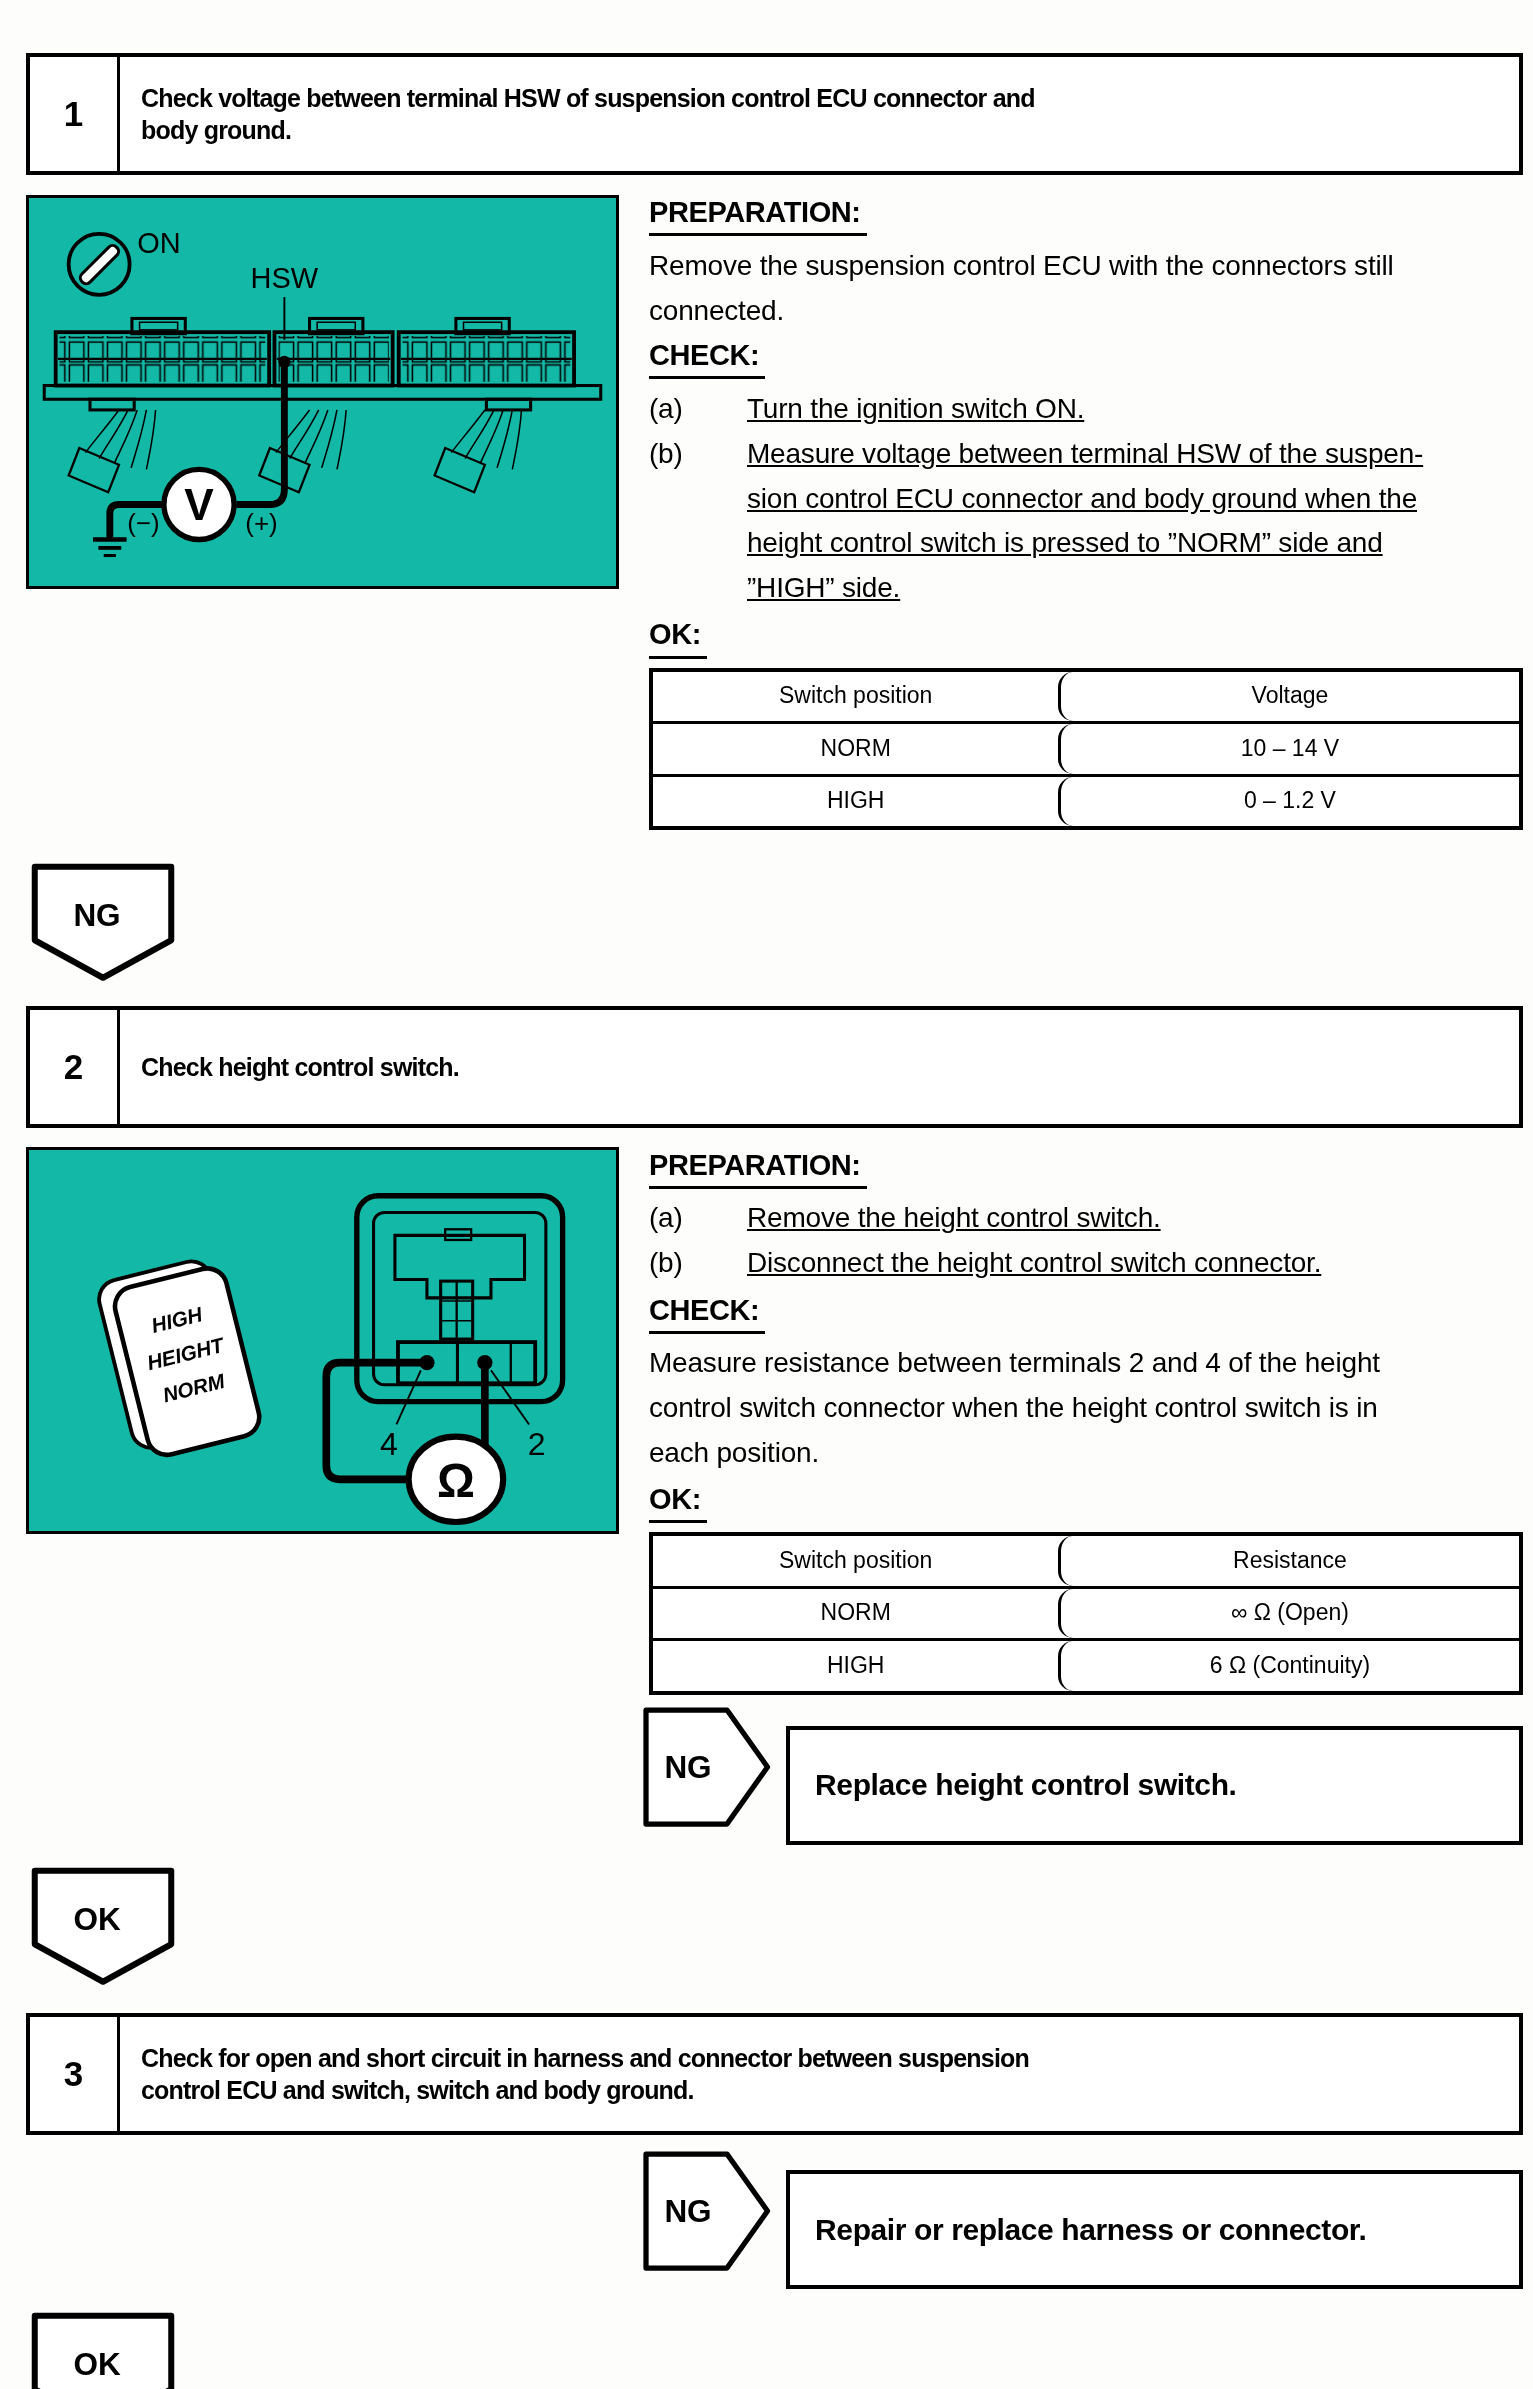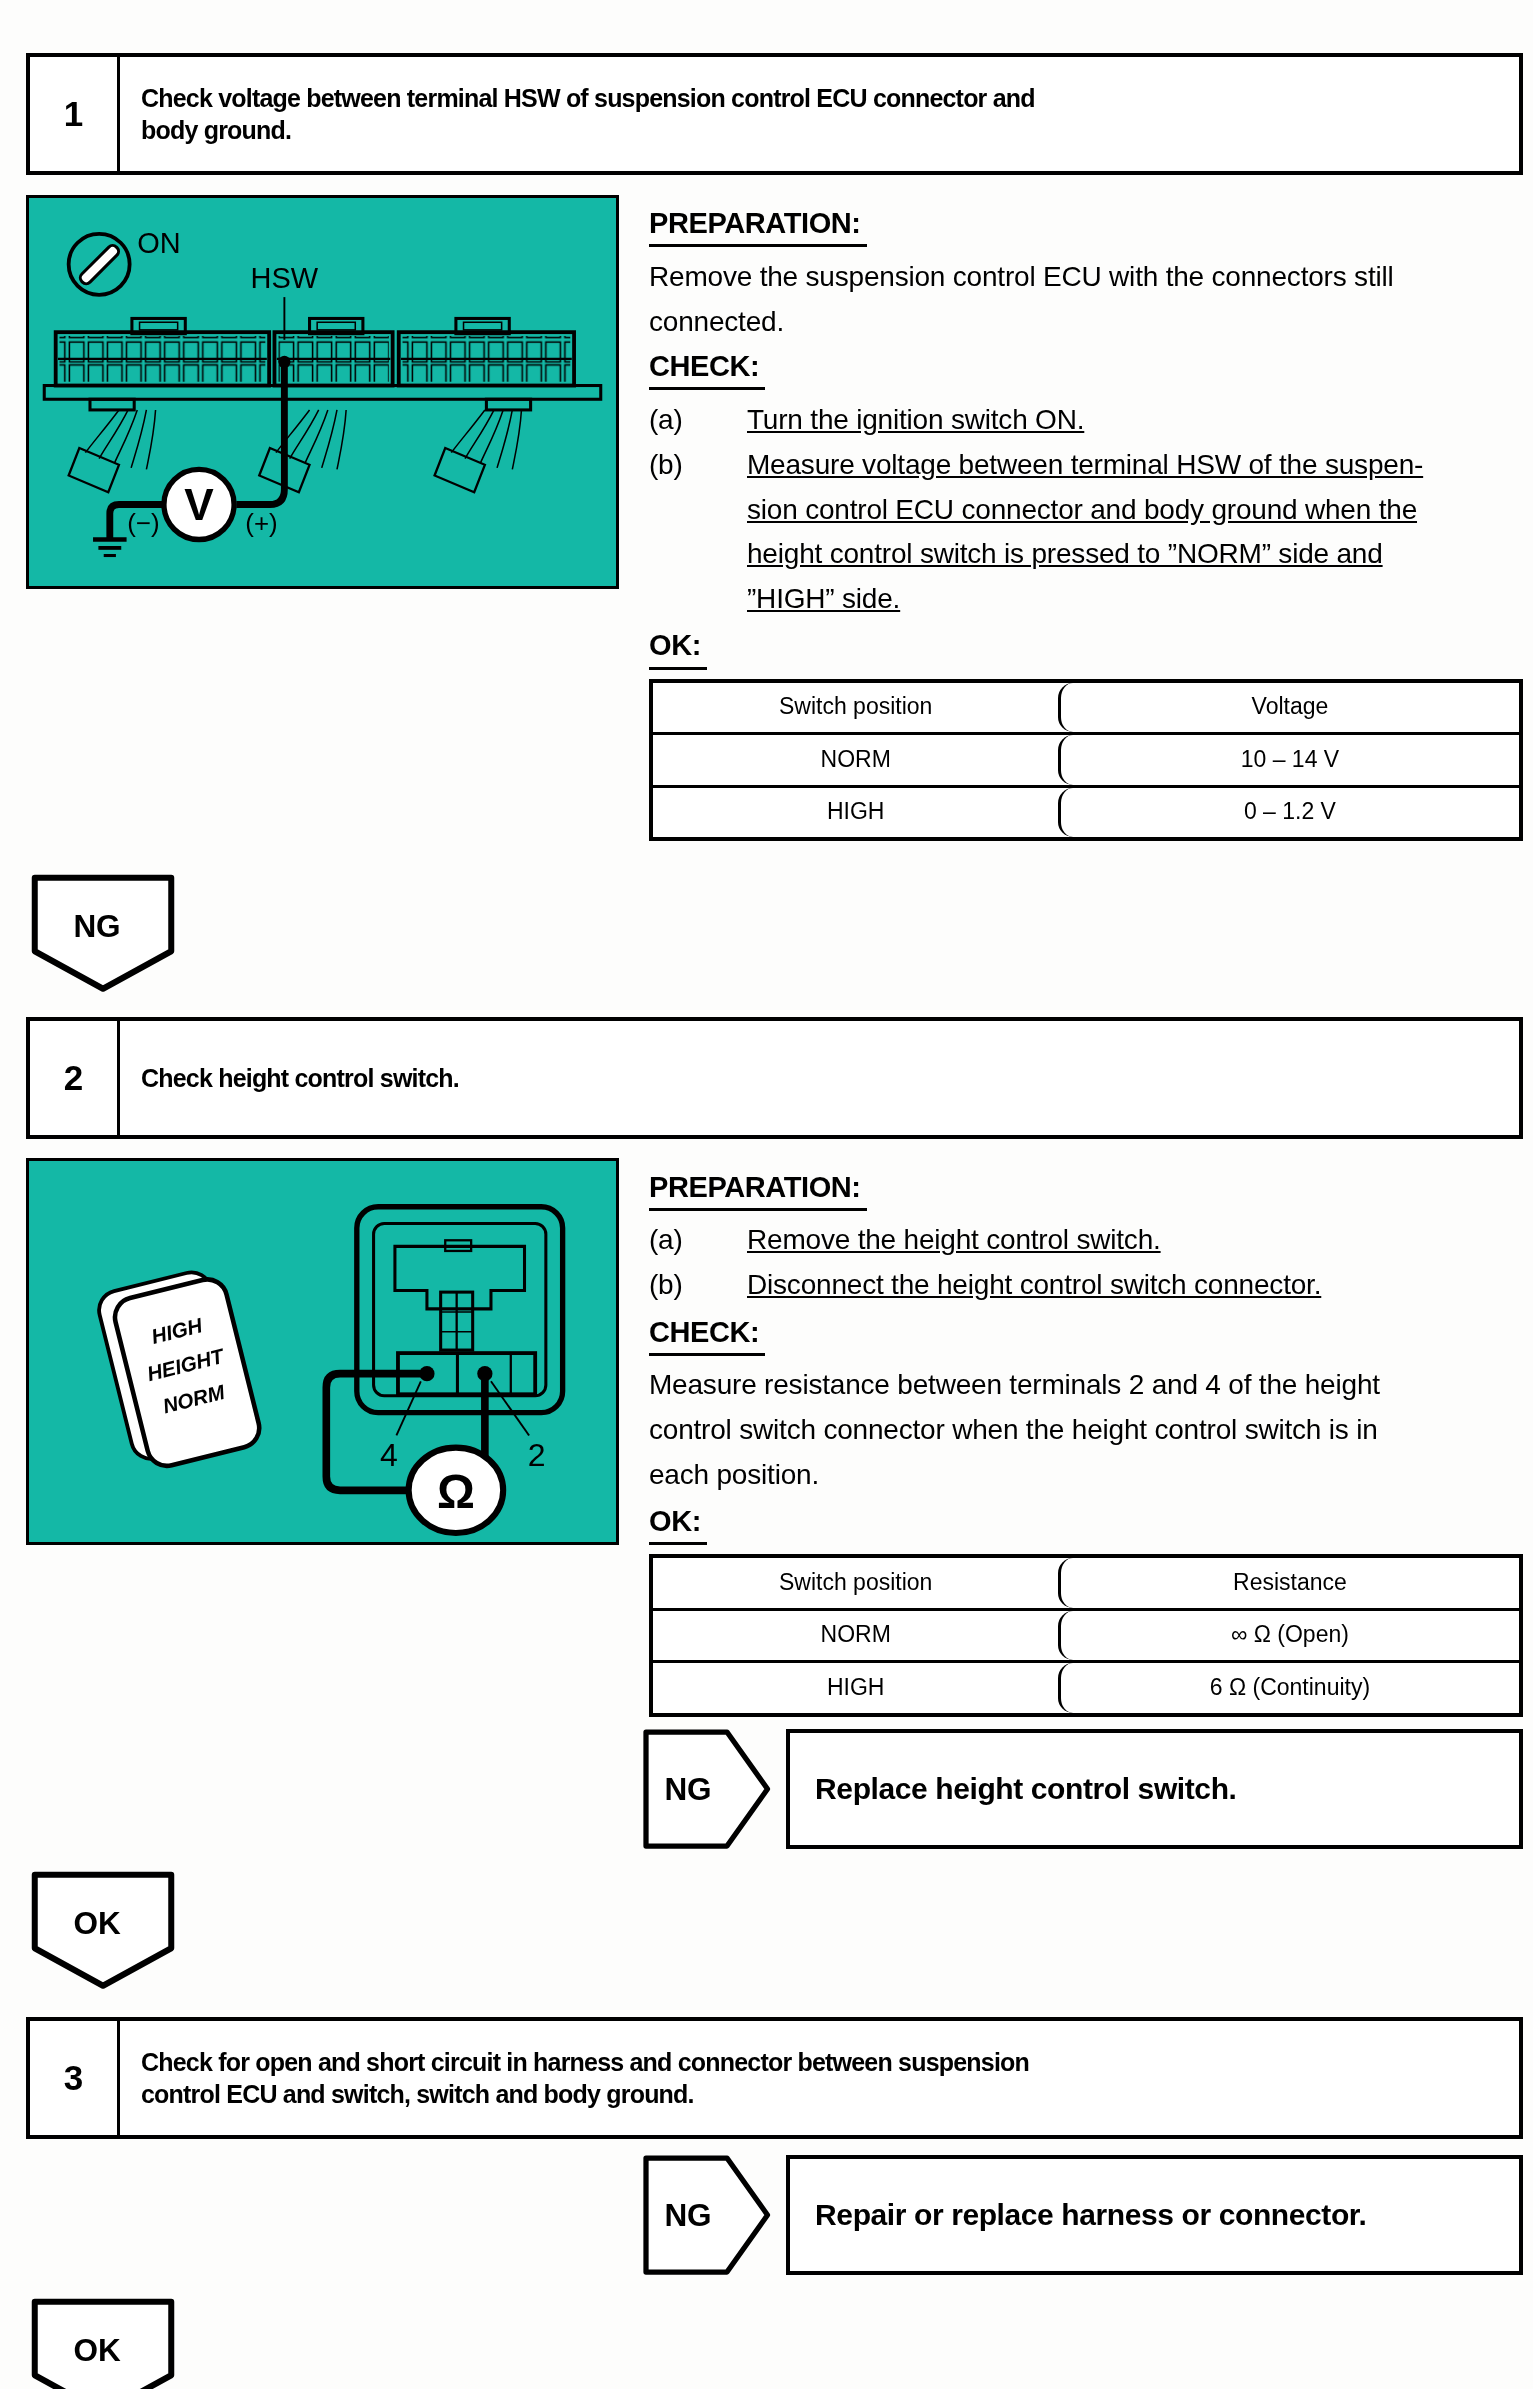--- a/index.html
+++ b/index.html
@@ -13,21 +13,21 @@
   .step-box{display:flex; border:4.5px solid #000; min-height:114px; background:#fff;}
   .step-num{width:87px; flex:none; border-right:3.8px solid #000;
     display:flex; align-items:center; justify-content:center;
     font-size:35px; font-weight:bold;}
   .step-title{flex:1; display:flex; align-items:center;
     padding:9px 13.5px 9px 21px; font-size:25px; font-weight:bold;
     line-height:1.28; letter-spacing:-0.8px; white-space:pre-line;}
   .row{display:flex; gap:30px; margin-top:19.6px; align-items:flex-start;}
   .figure{width:587px; flex:none; border:3.8px solid #000; background:#14b8a6;}
   .figure svg{display:block; width:100%; height:auto;}
-  .col{flex:1; min-width:0;margin-top:11px;}
+  .col{flex:1; min-width:0;}
   .h{display:table; font-size:29px; font-weight:bold; line-height:1.15;
     border-bottom:3px solid #000; padding:1.5px 6px 3.8px 0; margin:0 0 7.5px;
     letter-spacing:-0.4px;}
   .h.mt{margin-top:6px;}
   .body-text{font-size:28px; line-height:1.6; margin:0 0 4.5px;
     white-space:pre-line; letter-spacing:-0.2px;}
   .item{display:flex; font-size:28px; line-height:1.6; letter-spacing:-0.2px;}
   .item-label{width:98px; flex:none;}
   .item-text{white-space:pre-line;text-decoration:underline;}
   .tbl{border:4.5px solid #000; margin-top:9px; background:#fff;}
@@ -36,21 +36,21 @@
   .tcell{width:47%; text-align:center; font-size:23px; padding:10.5px 0 12px;}
   .tcell + .tcell{width:53%; border-left:3px solid #000;border-radius:15px;}
   .pent{display:block; margin:33px 0 22.6px 4.5px;}
   .pent.ok1{margin:22.6px 0 25.6px 4.5px;}
   .pent.ok2{margin:22.6px 0 30px 4.5px;}
   .hdr3{margin-top:4.5px;}
   .ng-row{display:flex; gap:13.5px; margin-left:617px; margin-top:12px; align-items:stretch;}
   .ng-row svg{flex:none;}
   .result-box{flex:1; border:4.5px solid #000; min-height:111px; background:#fff;
     display:flex; align-items:center; padding-left:25.6px;
-    font-size:30px; font-weight:bold; letter-spacing:-0.4px;}
+    font-size:30px; font-weight:bold; letter-spacing:-0.4px;margin-top:19px;}
   svg text{font-family:"Liberation Sans", sans-serif; fill:#000;}
   .fig-label{font-size:38px;}
   .fig-label-sm{font-size:34px;}
   .meter-glyph{font-size:58px; font-weight:bold;}
   .ohm-glyph{font-size:62px; font-weight:bold;}
   .sw-t{font-size:27px; font-weight:bold; font-style:italic; text-anchor:middle;}
   .pent-t{font-size:42px; font-weight:bold; text-anchor:middle;}
   .term-t{font-size:42px; text-anchor:middle;}
 </style>
 </head>

